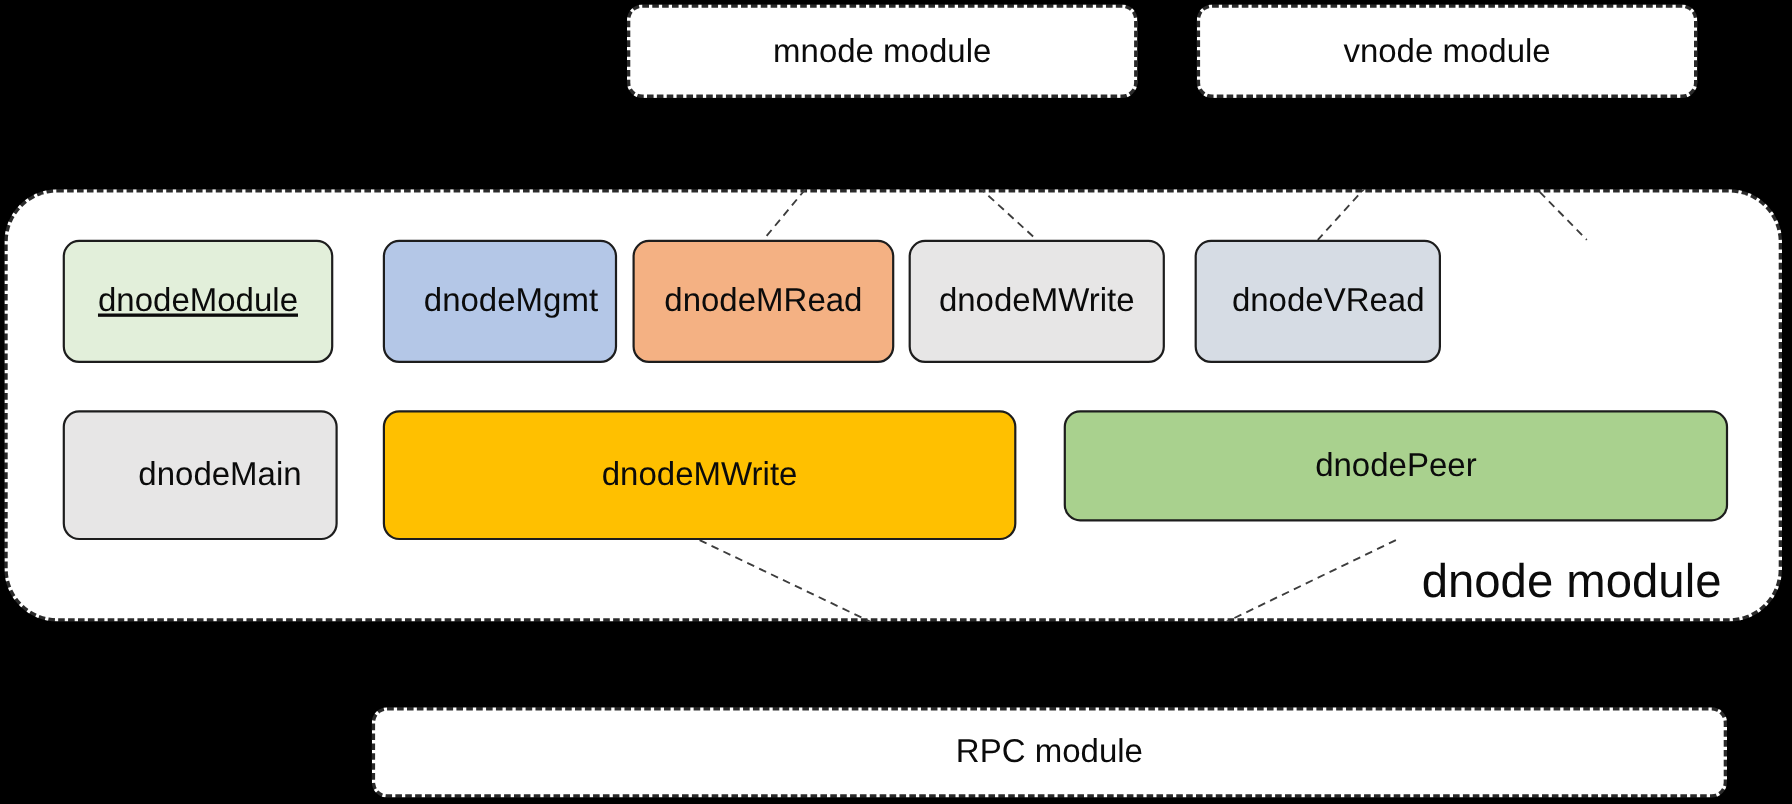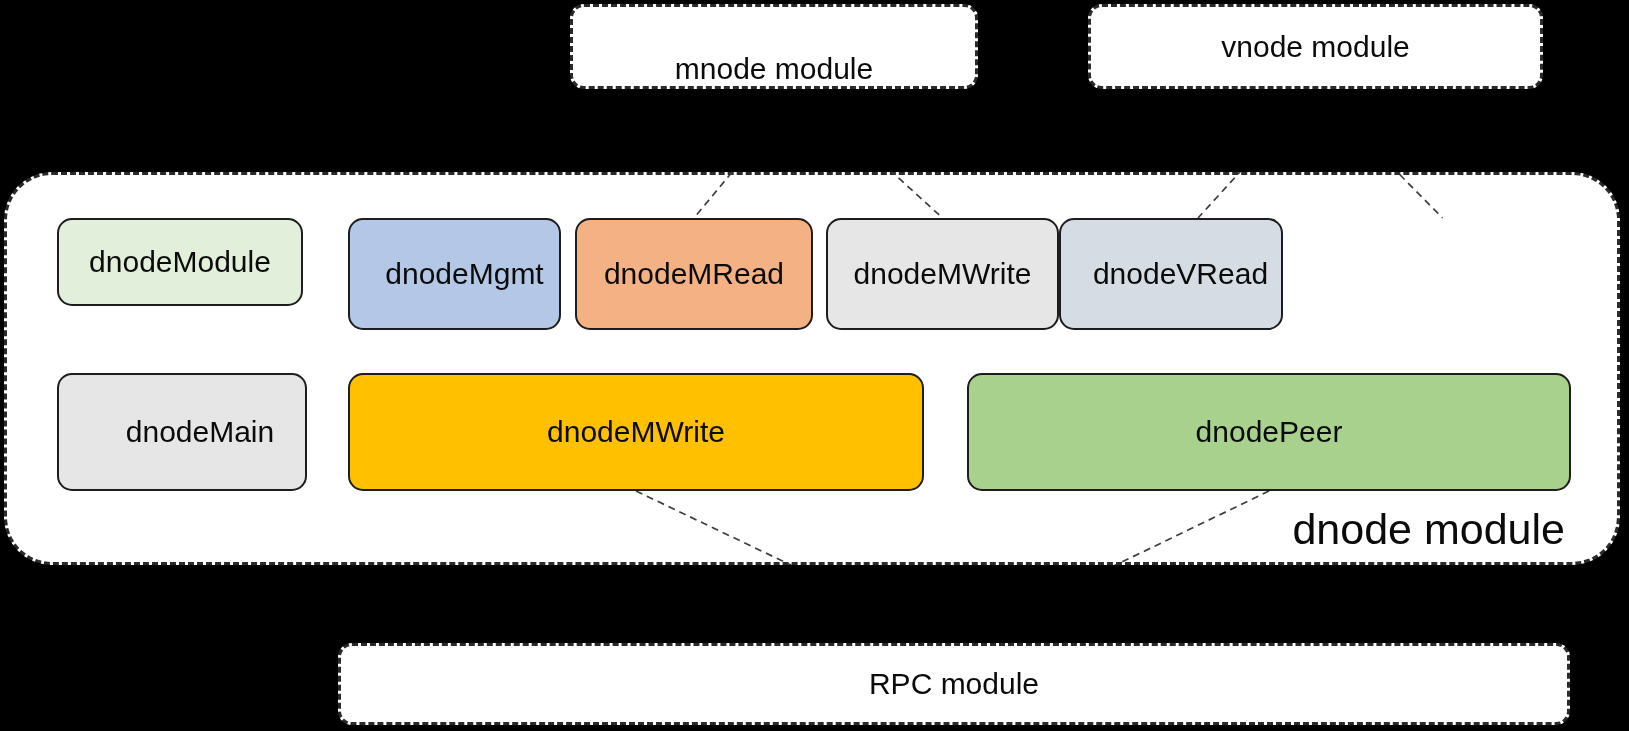--- a/index.html
+++ b/index.html
@@ -24,21 +24,21 @@
     border: 3px dashed #2a2a2a;
     border-radius: 14px;
     display: flex;
     align-items: center;
     justify-content: center;
     font-size: 30px;
     color: #0b0b0b;
     z-index: 3;
     box-sizing: border-box;
   }
-  #mnode { left: 570px; top: 4px;  width: 408px;  height: 85px; align-items: flex-end; }
+  #mnode { left: 570px; top: 4px;  width: 464px;  height: 85px; }
   #vnode { left: 1088px; top: 4px; width: 455px;  height: 85px; }
   #rpc   { left: 338px; top: 643px; width: 1232px; height: 82px; }
 
   
   .dnode-container {
     position: absolute;
     left: 4px; top: 172px;
     width: 1616px; height: 393px;
     background: #ffffff;
     border: 3px dashed #2a2a2a;
@@ -61,29 +61,29 @@
     border: 2.5px solid #1d1d1d;
     border-radius: 15px;
     display: flex;
     align-items: center;
     justify-content: center;
     font-size: 30px;
     color: #0b0b0b;
     z-index: 3;
     box-sizing: border-box;
   }
-  #n-dnodeModule { left: 57px;   top: 218px; width: 246px; height: 88px; }
+  #n-dnodeModule { left: 57px;   top: 218px; width: 246px; height: 112px; text-decoration: underline; }
   #n-dnodeMgmt   { left: 348px;  top: 218px; width: 213px; height: 112px; }
   #n-dnodeMRead  { left: 575px;  top: 218px; width: 238px; height: 112px; }
   #n-dnodeMWrite { left: 826px;  top: 218px; width: 233px; height: 112px; }
-  #n-dnodeVRead  { left: 1059px; top: 218px; width: 224px; height: 112px; padding-left: 19px; }
+  #n-dnodeVRead  { left: 1086px; top: 218px; width: 224px; height: 112px; padding-left: 19px; }
   #n-dnodeVWrite { left: 1324px; top: 218px; width: 237px; height: 112px; }
   #n-dnodeMain   { left: 57px;   top: 373px; width: 250px; height: 118px; padding-left: 36px; }
   #n-dnodeShell  { left: 348px;  top: 373px; width: 576px; height: 118px; }
-  #n-dnodePeer   { left: 967px;  top: 373px; width: 604px; height: 118px; }
+  #n-dnodePeer   { left: 967px;  top: 373px; width: 604px; height: 101px; }
 
   
   svg.connectors {
     position: absolute;
     left: 0; top: 0;
     width: 1629px;
     height: 731px;
     z-index: 2;
     pointer-events: none;
   }

